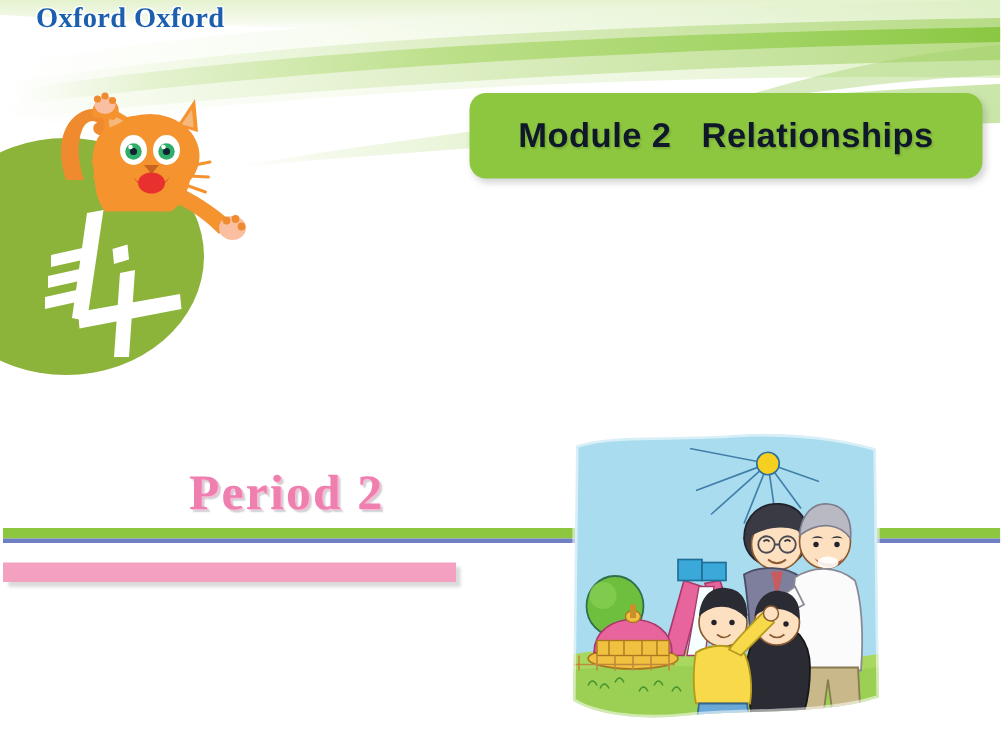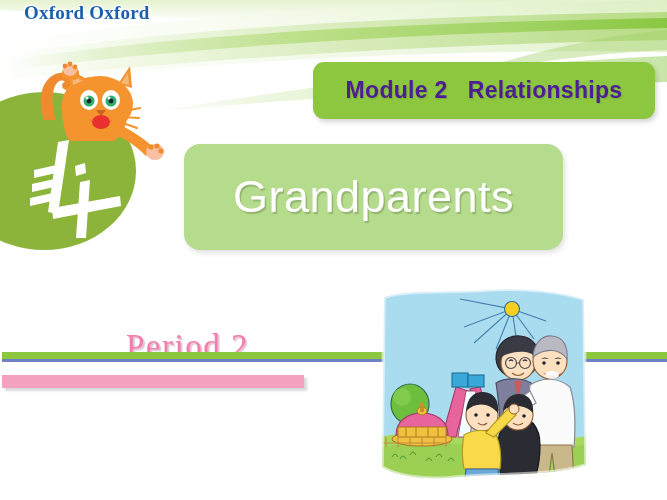--- a/index.html
+++ b/index.html
@@ -83,21 +83,21 @@
     background: #8dc63f;
     border-radius: 11px;
     box-shadow: 2px 3px 4px rgba(120,120,120,0.30);
     display: flex;
     align-items: center;
     justify-content: center;
   }
   #module-banner-text {
     font-size: 23px;
     font-weight: bold;
-    color: #4c1d95;
+    color: #0f172a;
     letter-spacing: 0.3px;
     white-space: pre;
     text-shadow: 1px 1px 1px rgba(90,130,40,0.35);
   }
 
   
   #title-box {
     position: absolute;
     left: 184px;
     top: 144px;
@@ -115,23 +115,23 @@
     font-weight: normal;
     color: #ffffff;
     letter-spacing: 0.5px;
     text-shadow: 1.5px 1.5px 1px rgba(120,150,90,0.55);
   }
 
   
   #period-label {
     position: absolute;
     left: 126px;
-    top: 328px;
+    top: 311px;
     font-family: "Liberation Serif", serif;
-    font-weight: normal;
+    font-weight: bold;
     font-size: 33px;
     letter-spacing: 1.5px;
     color: #ef7fae;
     text-shadow:
       1px 1px 0 #f7b9d3,
       2px 2px 1px rgba(150,150,160,0.45);
     white-space: nowrap;
     text-align: right;
   }
 
@@ -285,23 +285,20 @@
     <ellipse cx="137" cy="104" rx="9" ry="8" fill="#f9bfa0"></ellipse>
     <circle cx="133" cy="99" r="2.6" fill="#f08a2e"></circle>
     <circle cx="139" cy="98" r="2.6" fill="#f08a2e"></circle>
     <circle cx="143" cy="103" r="2.6" fill="#f08a2e"></circle>
   </svg>
 
   <div id="module-banner">
     <span id="module-banner-text">Module 2   Relationships</span>
   </div>
 
-  <div id="title-box">
-    <span id="title-text">Grandparents</span>
-  </div>
 
   <div id="period-label">Period 2</div>
 
   <div id="rule-green"></div>
   <div id="rule-blue"></div>
   <div id="rule-pink"></div>
 
   <svg id="illustration" viewBox="0 0 212 198">
     <defs>
       <clipPath id="illoClip">

